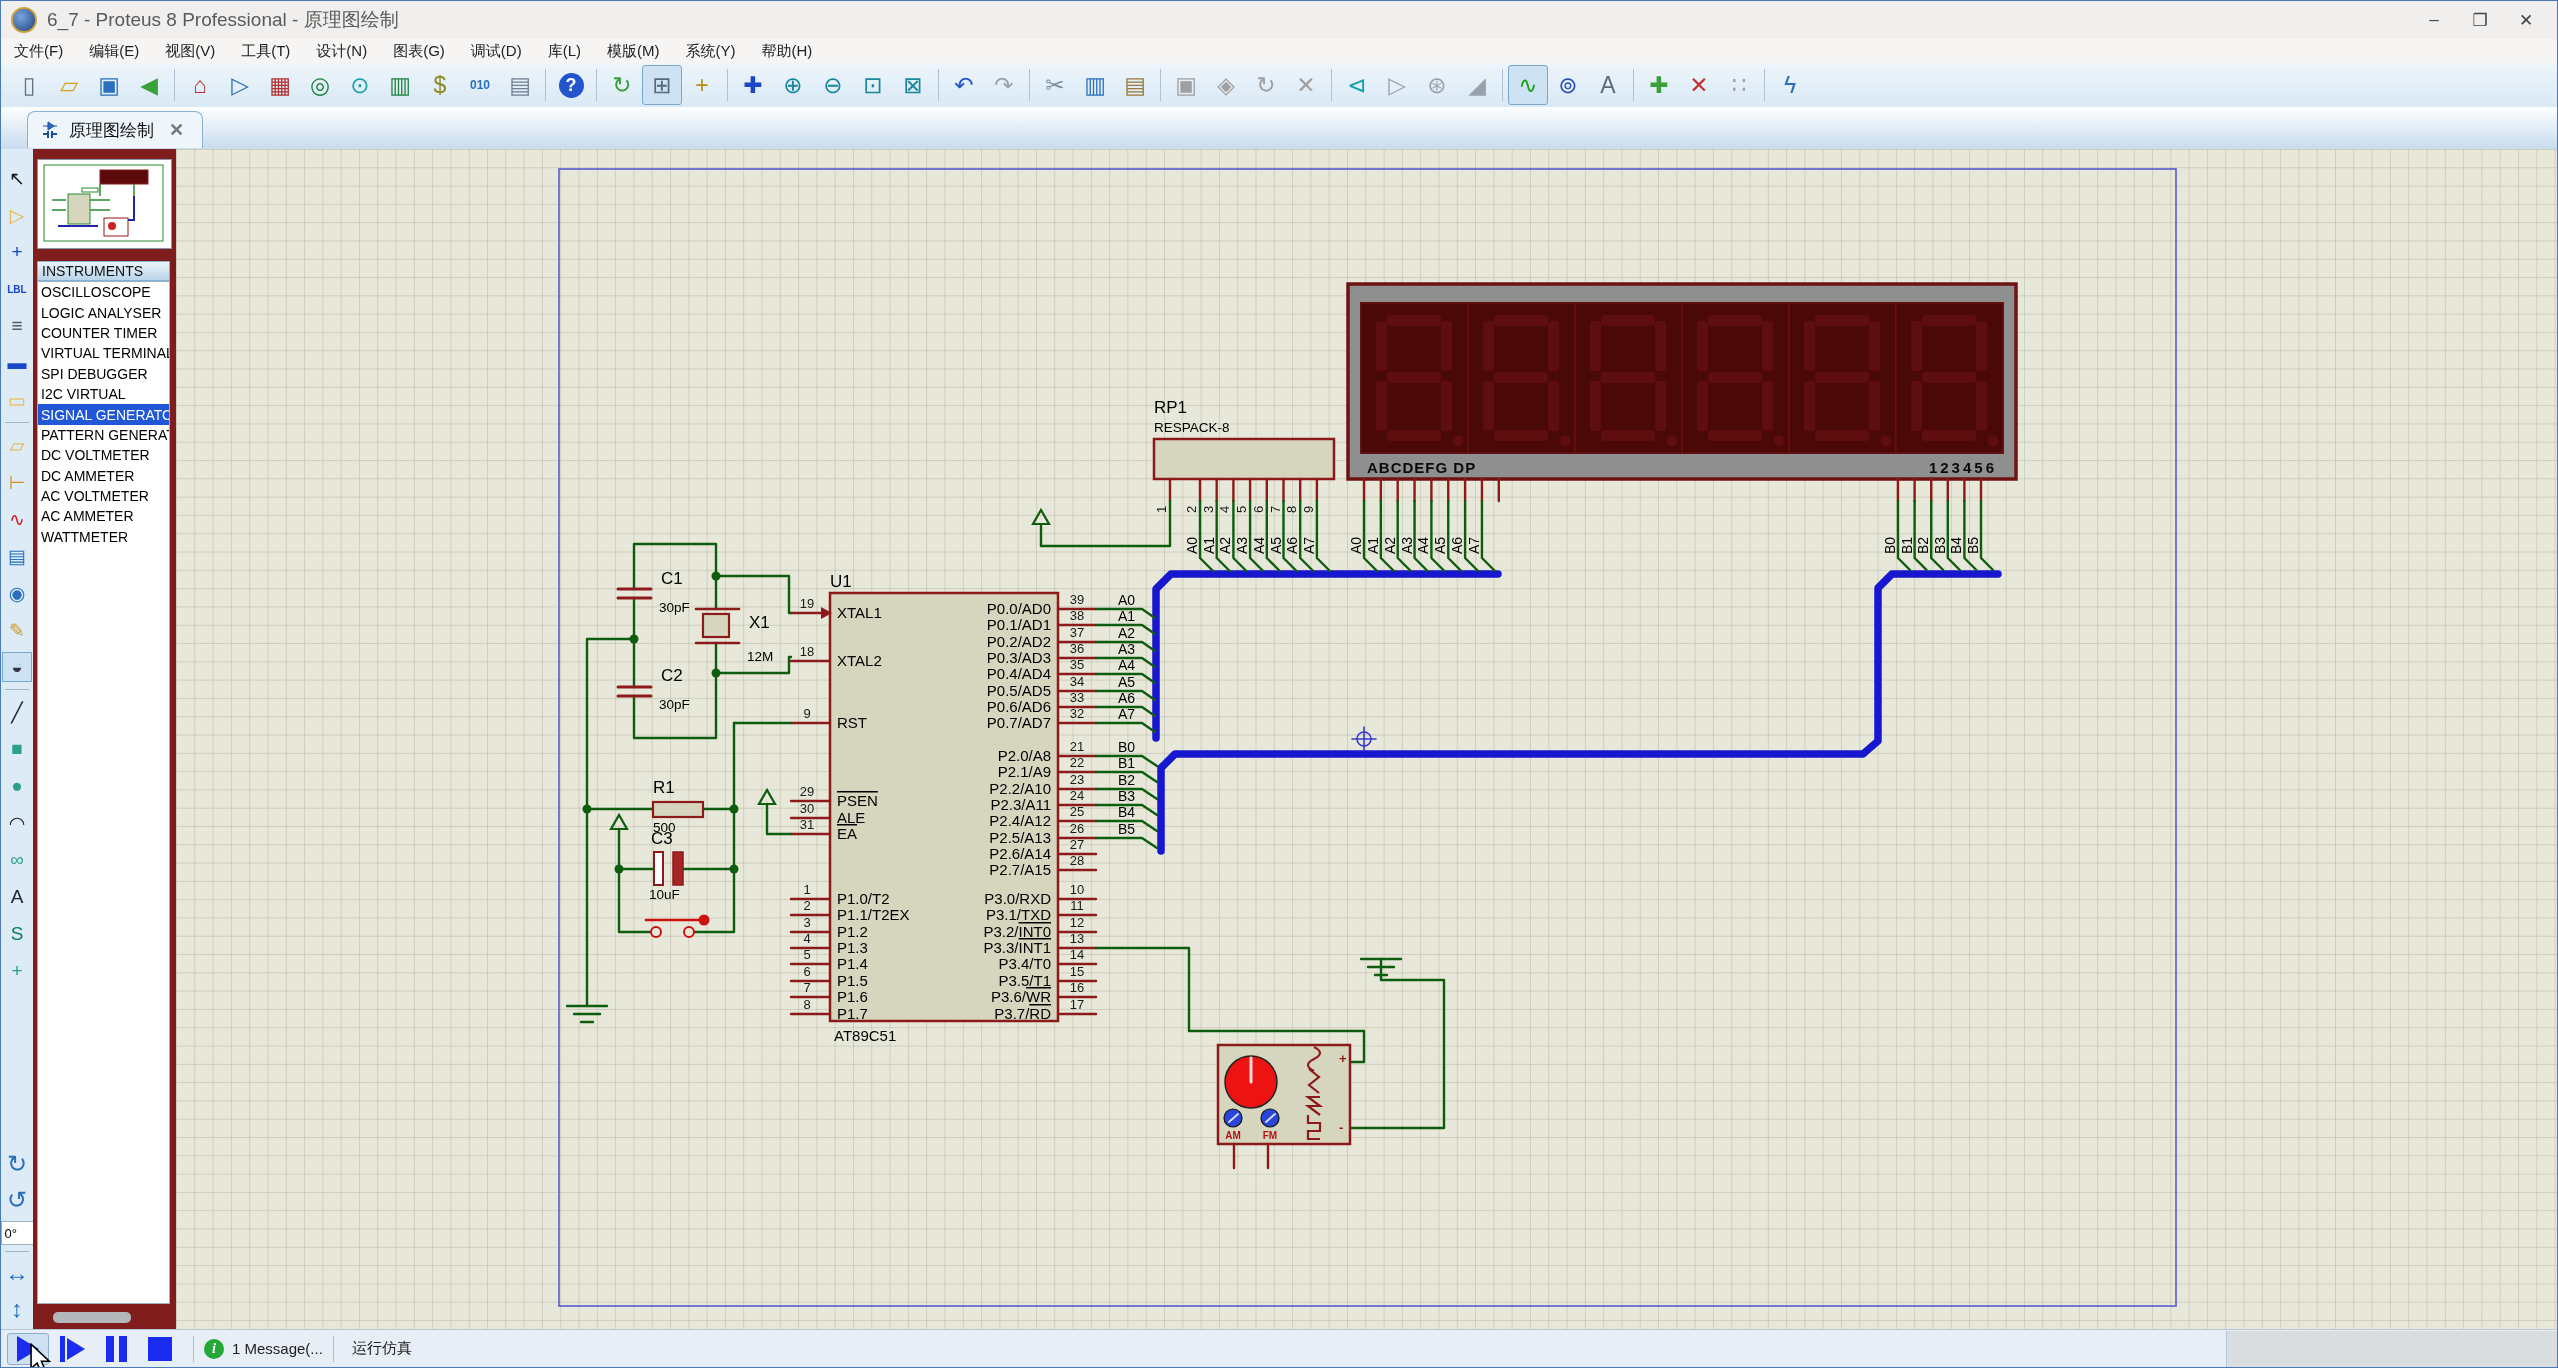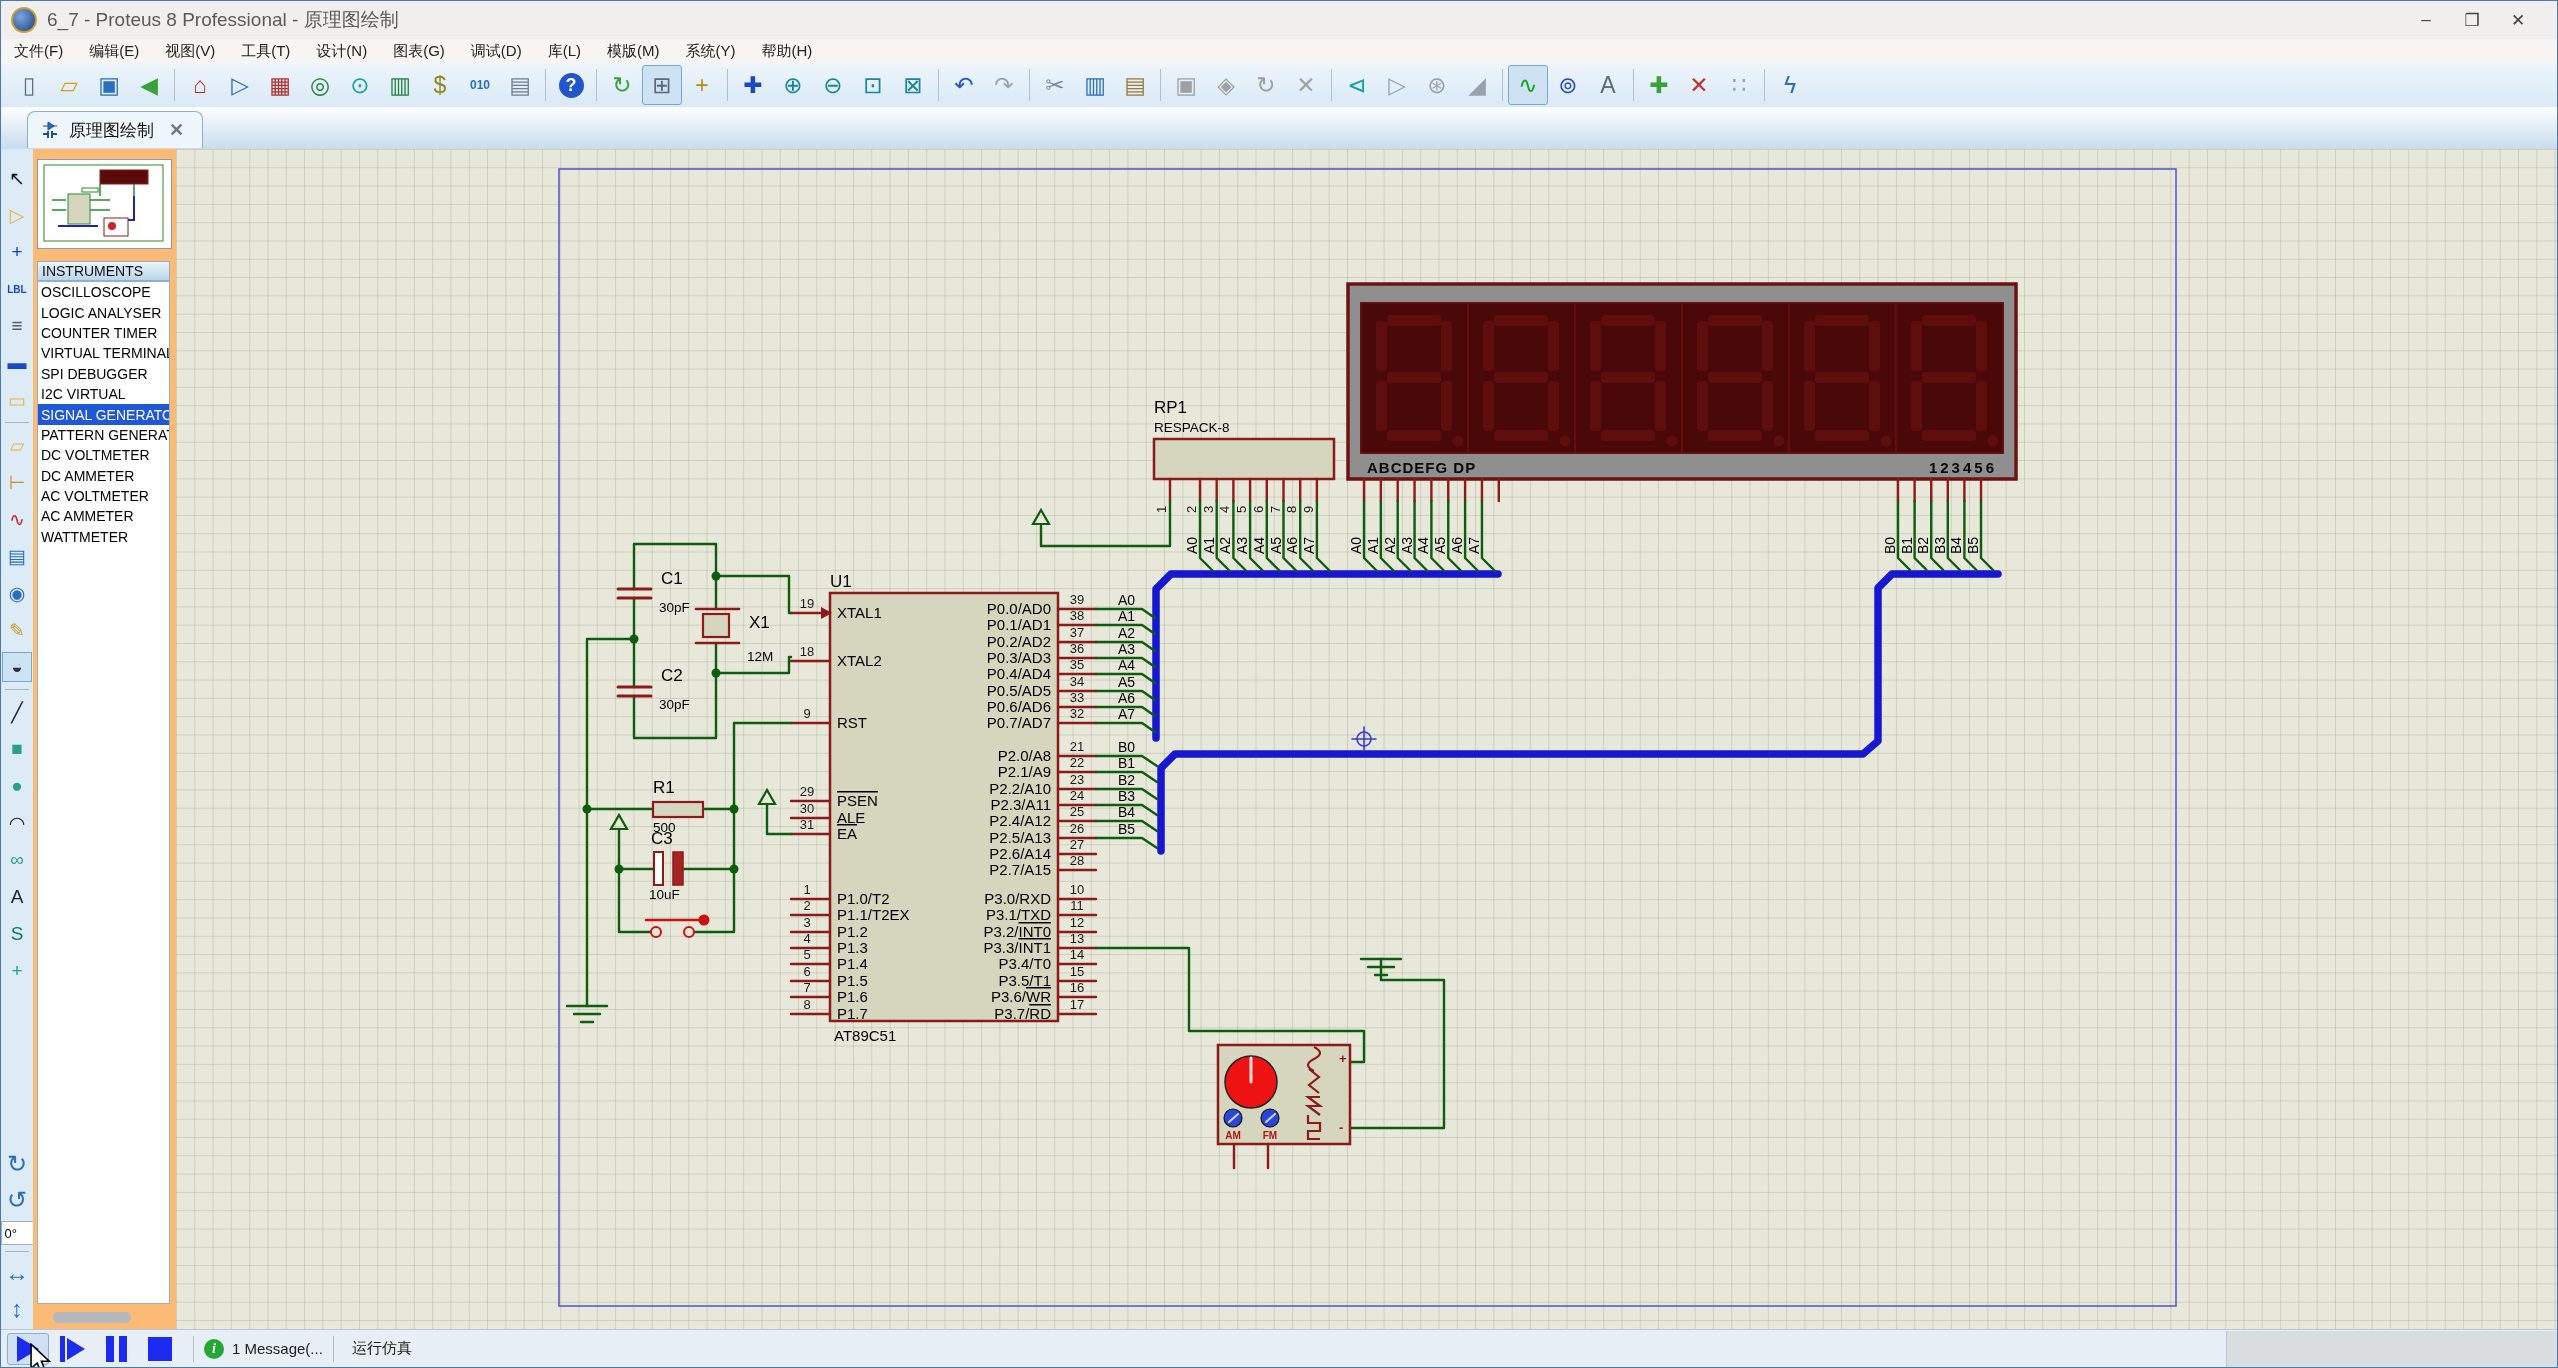--- a/index.html
+++ b/index.html
@@ -1,20 +1,20 @@
 <!DOCTYPE html>
 <html><head>
 <meta charset="utf-8">
 <style>
   html,body{margin:0;padding:0}
   body{width:2558px;height:1368px;position:relative;overflow:hidden;
        font-family:"Liberation Sans",sans-serif;background:#f0efed;
        border:1px solid #4a7ab5;box-sizing:border-box}
   
-  .titlebar{position:absolute;top:0;left:0;right:16px;height:38px;background:#f0efed;
+  .titlebar{position:absolute;top:0;left:0;right:8px;height:38px;background:#f0efed;
             display:flex;align-items:center;padding-left:10px}
   .appicon{width:22px;height:22px;border-radius:50%;
            background:radial-gradient(circle at 35% 35%,#7aa6e0,#1d3f7a);
            border:2px solid #caa23a;flex:0 0 auto}
   .title-text{margin-left:10px;font-size:19px;color:#5a5a5a}
   .wincontrols{margin-left:auto;display:flex}
   .winbtn{width:46px;height:34px;display:flex;align-items:center;justify-content:center;
           font-size:17px;color:#444}
   
   .menubar{position:absolute;top:38px;left:0;right:0;height:24px;background:#f6f5f3;
@@ -44,21 +44,21 @@
   .sideicon{width:28px;height:28px;display:flex;align-items:center;justify-content:center;
             font-size:19px;border:1px solid transparent;flex:0 0 auto}
   .sideicon.sel{background:#cde3f4;border-color:#7aa7cc}
   .sideicon .sm{font-size:10px;font-weight:bold}
   .ssep{width:24px;height:1px;background:#9fb6c9;flex:0 0 auto}
   .rotgroup{margin-top:auto;display:flex;flex-direction:column;align-items:center;gap:6px;
             padding-bottom:6px}
   .anglebox{width:28px;height:22px;background:#fff;border:1px solid #9ab0c4;font-size:13px;
             display:flex;align-items:center;padding-left:3px;color:#000}
   
-  .panel{position:absolute;left:32px;top:148px;width:143px;bottom:37px;background:#fdba74;
+  .panel{position:absolute;left:32px;top:148px;width:143px;bottom:37px;background:#7f1d1d;
          border-right:1px solid #0f766e}
   .preview{position:absolute;left:4px;top:10px;width:133px;height:88px;background:#fff;
            border:1px solid #8a9aa8}
   .objheader{position:absolute;left:4px;top:112px;width:133px;height:20px;box-sizing:border-box;
              background:linear-gradient(#eaf4fb,#bad5ea);border:1px solid #8ab0cf;
              font-size:14px;color:#111;display:flex;align-items:center;padding-left:4px}
   .objlist{position:absolute;left:4px;top:132px;width:133px;bottom:26px;background:#fff;
            border:1px solid #9ab0c4;box-sizing:border-box;overflow:hidden}
   .objrow{height:20.4px;font-size:14px;padding-left:3px;white-space:nowrap;color:#000;
           display:flex;align-items:center;overflow:hidden}

